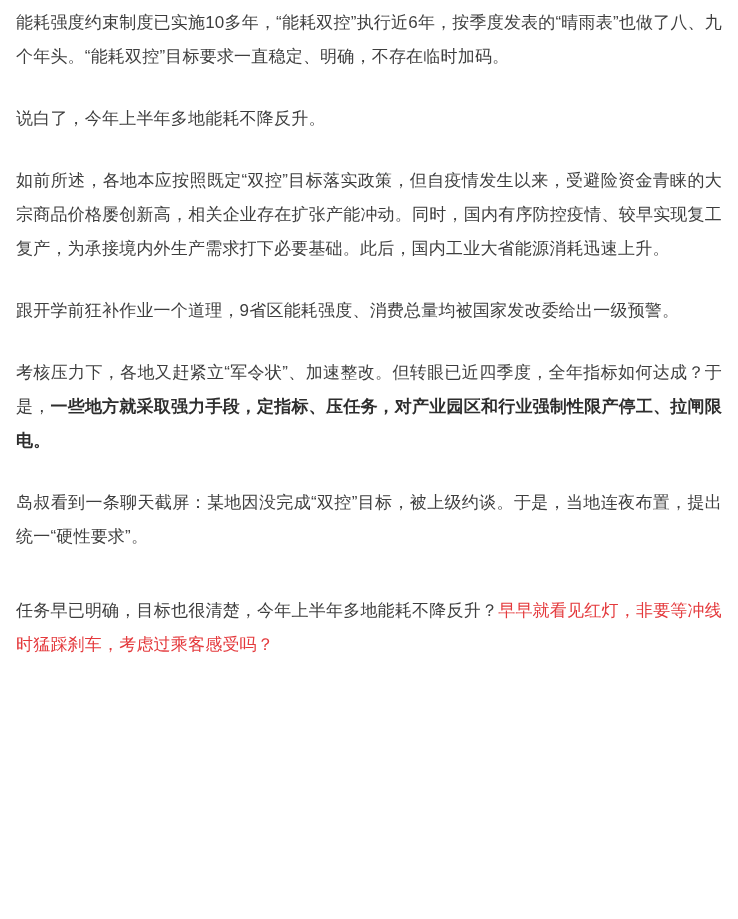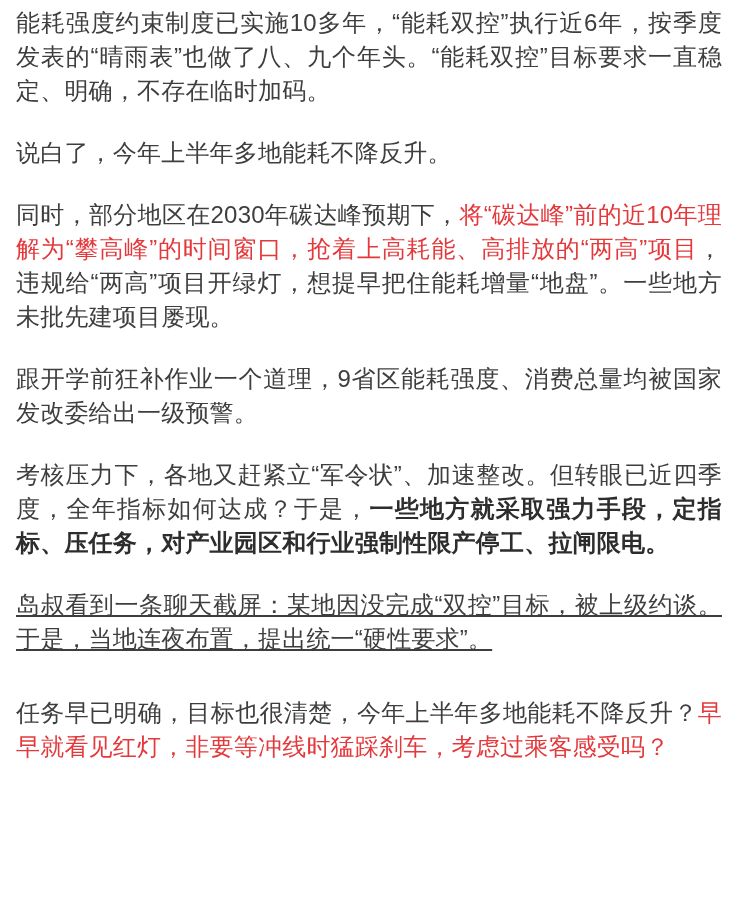--- a/index.html
+++ b/index.html
@@ -14,55 +14,54 @@
     color: #3e3e3e;
     overflow: hidden;
   }
   .article {
     box-sizing: border-box;
     width: 738px;
     padding: 0 16px;
     padding-top: 6px;
   }
   .para {
-    font-size: 24px;
+    font-size: 17px;
     line-height: 34px;
     letter-spacing: 0.2px;
     margin: 0 0 28px 0;
     text-align: justify;
     color: #3e3e3e;
     word-break: break-all;
   }
   .para:last-child {
     margin-bottom: 0;
   }
   .red {
     color: #e4393c;
   }
   .bold {
     font-weight: bold;
     color: #2d2d2d;
   }
   .p-gap-large {
     margin-bottom: 40px;
-    text-decoration: underline;
   }
 </style>
 </head>
 <body>
 
 <div class="article">
   <p class="para">
     <span>能耗强度约束制度已实施10多年，“能耗双控”执行近6年，按季度发表的“晴雨表”也做了八、九个年头。“能耗双控”目标要求一直稳定、明确，不存在临时加码。</span>
   </p>
   <p class="para">
     <span>说白了，今年上半年多地能耗不降反升。</span>
   </p>
   <p class="para">
-    <span>同时，部分地区在2030年碳达峰预期下，</span><span class="red">将“碳达峰”前的近10年理解为“攀高峰”的时间窗口，抢着上高耗能、高排放的“两高”项目</span><span>，违规给“两高”项目开绿灯，想提早把住能耗增量“地盘”。一些地方未批先建项目屡现。</span>
+    <span>如前所述，各地本应按照既定“双控”目标落实政策，但自疫情发生以来，受避险资金青睐的大宗商品价格屡创新高，相关企业存在扩张产能冲动。同时，国内有序防控疫情、较早实现复工复产，为承接境内外生产需求打下必要基础。此后，国内工业大省能源消耗迅速上升。</span>
   </p>
   <p class="para">
     <span>跟开学前狂补作业一个道理，9省区能耗强度、消费总量均被国家发改委给出一级预警。</span>
   </p>
   <p class="para">
     <span>考核压力下，各地又赶紧立“军令状”、加速整改。但转眼已近四季度，全年指标如何达成？于是，</span><span class="bold">一些地方就采取强力手段，定指标、压任务，对产业园区和行业强制性限产停工、拉闸限电。</span>
   </p>
   <p class="para p-gap-large">
     <span>岛叔看到一条聊天截屏：某地因没完成“双控”目标，被上级约谈。于是，当地连夜布置，提出统一“硬性要求”。</span>
   </p>

